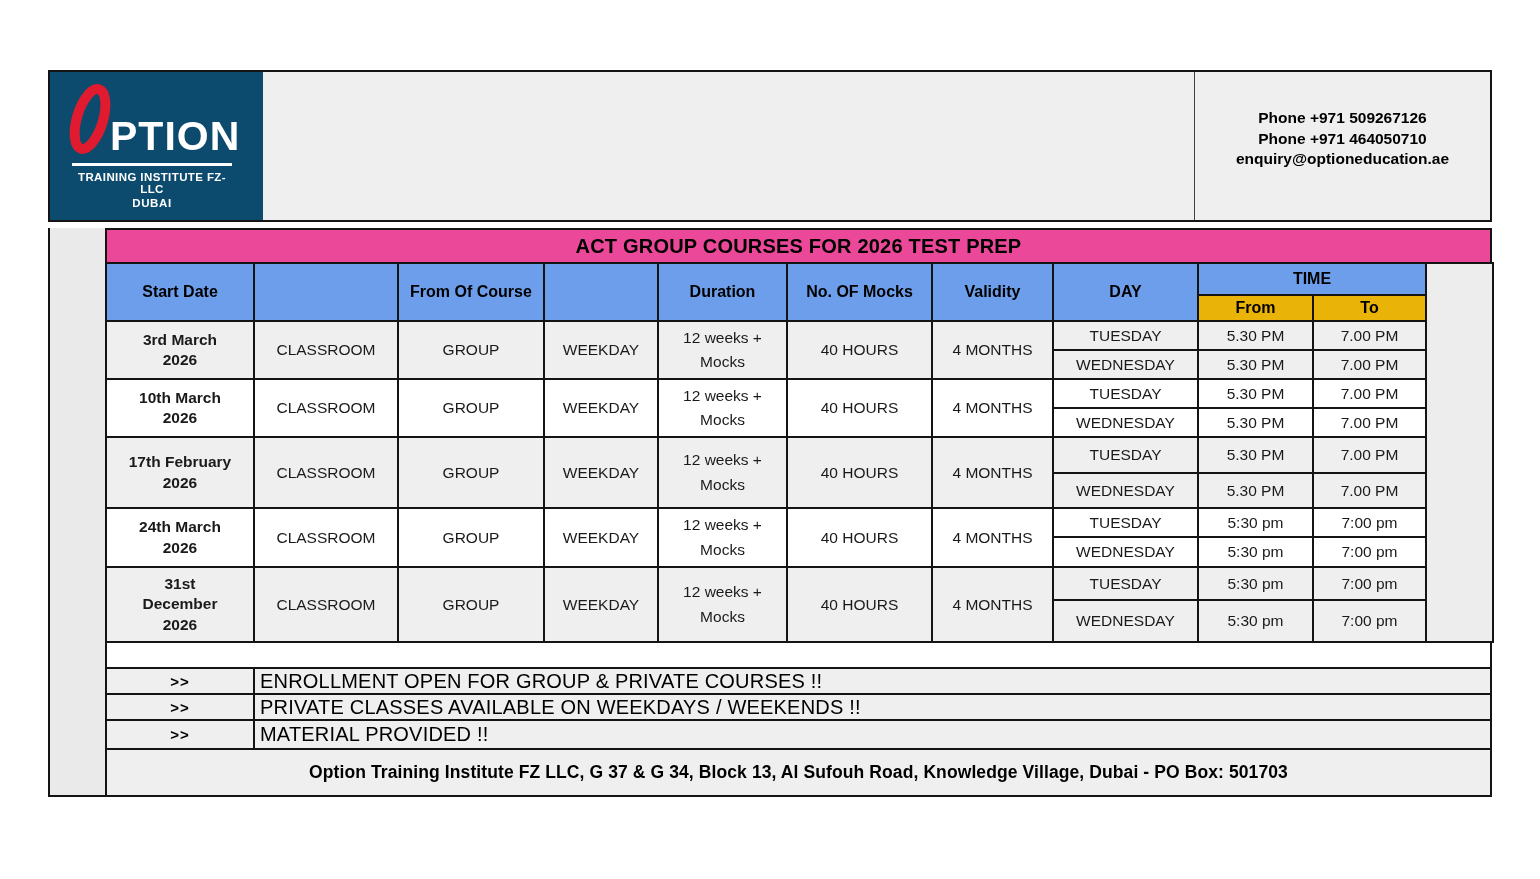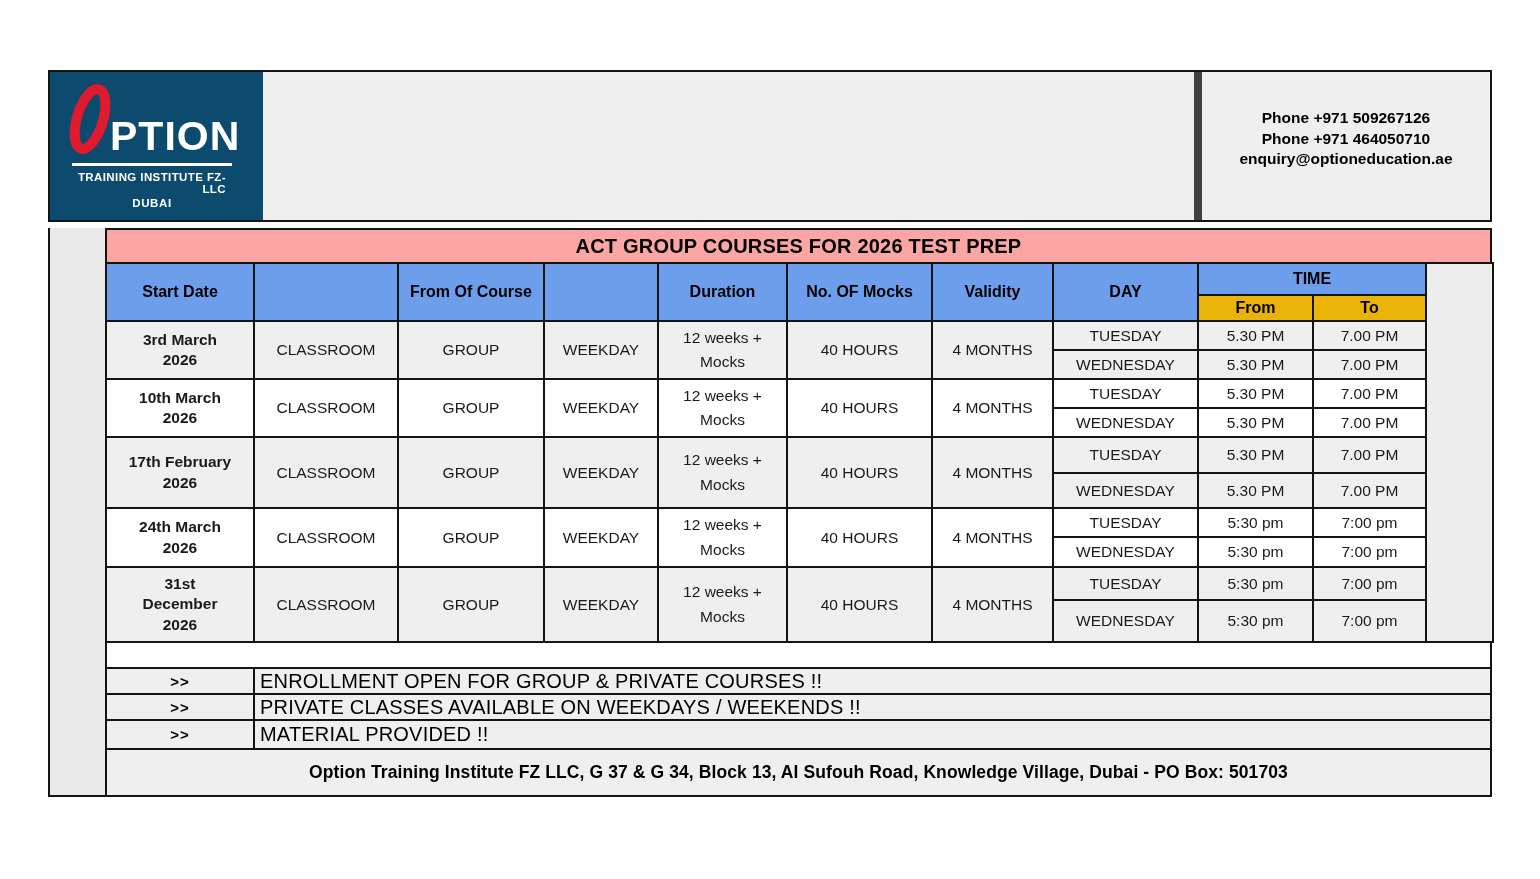--- a/index.html
+++ b/index.html
@@ -8,34 +8,34 @@
 
   .sheet { position: absolute; left: 48px; top: 70px; width: 1444px; }
 
   
   .top-band { display: flex; width: 100%; height: 152px; border: 2px solid #141414; background: #efefef; }
   .logo-block { width: 213px; height: 100%; background: #0c4a6e; flex: 0 0 auto; display: flex; flex-direction: column; justify-content: center; padding: 6px 10px 10px 16px; }
   .logo-row { display: flex; align-items: flex-end; height: 80px; }
   .logo-o { width: 48px; height: 80px; flex: 0 0 auto; }
   .logo-text { color: #ffffff; font-weight: bold; font-size: 41px; letter-spacing: 1px; line-height: 1; margin-left: -4px; margin-bottom: 2px; }
   .logo-underline { width: 160px; height: 3px; background: #ffffff; margin-top: 4px; margin-left: 6px; }
-  .logo-sub { color: #ffffff; font-weight: bold; font-size: 11.5px; letter-spacing: .4px; margin-top: 5px; width: 160px; text-align: right; }
+  .logo-sub { color: #ffffff; font-weight: bold; font-size: 11.5px; letter-spacing: .4px; margin-top: 5px; margin-left: 6px; width: 160px; text-align: center; }
   .logo-city { color: #ffffff; font-weight: bold; font-size: 11.5px; letter-spacing: .6px; margin-top: 2px; margin-left: 6px; width: 160px; text-align: center; }
   .band-mid { flex: 1 1 auto; }
-  .contact { width: 296px; flex: 0 0 auto; border-left: 8px solid #404040; display: flex; flex-direction: column; justify-content: center; text-align: center; padding: 0 6px 14px 6px; }
+  .contact { width: 296px; flex: 0 0 auto; border-left: 1px solid #404040; display: flex; flex-direction: column; justify-content: center; text-align: center; padding: 0 6px 14px 6px; }
   .contact-line { font-weight: bold; font-size: 15.5px; line-height: 1.35; }
 
   .band-gap { height: 6px; }
 
   
   .content-row { display: flex; width: 100%; }
   .left-strip { width: 57px; flex: 0 0 auto; background: #eaeaea; border-left: 2px solid #141414; border-bottom: 2px solid #141414; }
   .main { width: 1387px; flex: 0 0 auto; }
 
-  .title-bar { height: 36px; background: #fca5a5; border: 2px solid #141414; display: flex; align-items: center; justify-content: center; font-weight: bold; font-size: 20px; letter-spacing: .2px; }
+  .title-bar { height: 36px; background: #ec4899; border: 2px solid #141414; display: flex; align-items: center; justify-content: center; font-weight: bold; font-size: 20px; letter-spacing: .2px; }
 
   table.schedule { border-collapse: collapse; table-layout: fixed; width: 1387px; margin-top: -2px; }
   table.schedule th, table.schedule td { border: 2px solid #141414; text-align: center; vertical-align: middle; overflow: hidden; }
   table.schedule th { background: #6d9eeb; font-weight: bold; font-size: 16px; }
   table.schedule th.light { background: #eab308; }
   tr.hdr { height: 32px; }
   tr.subhdr { height: 26px; }
   td.extra-col { background: #ededed; }
   .g-gray td { background: #efefef; }
   .g-white td { background: #ffffff; }

